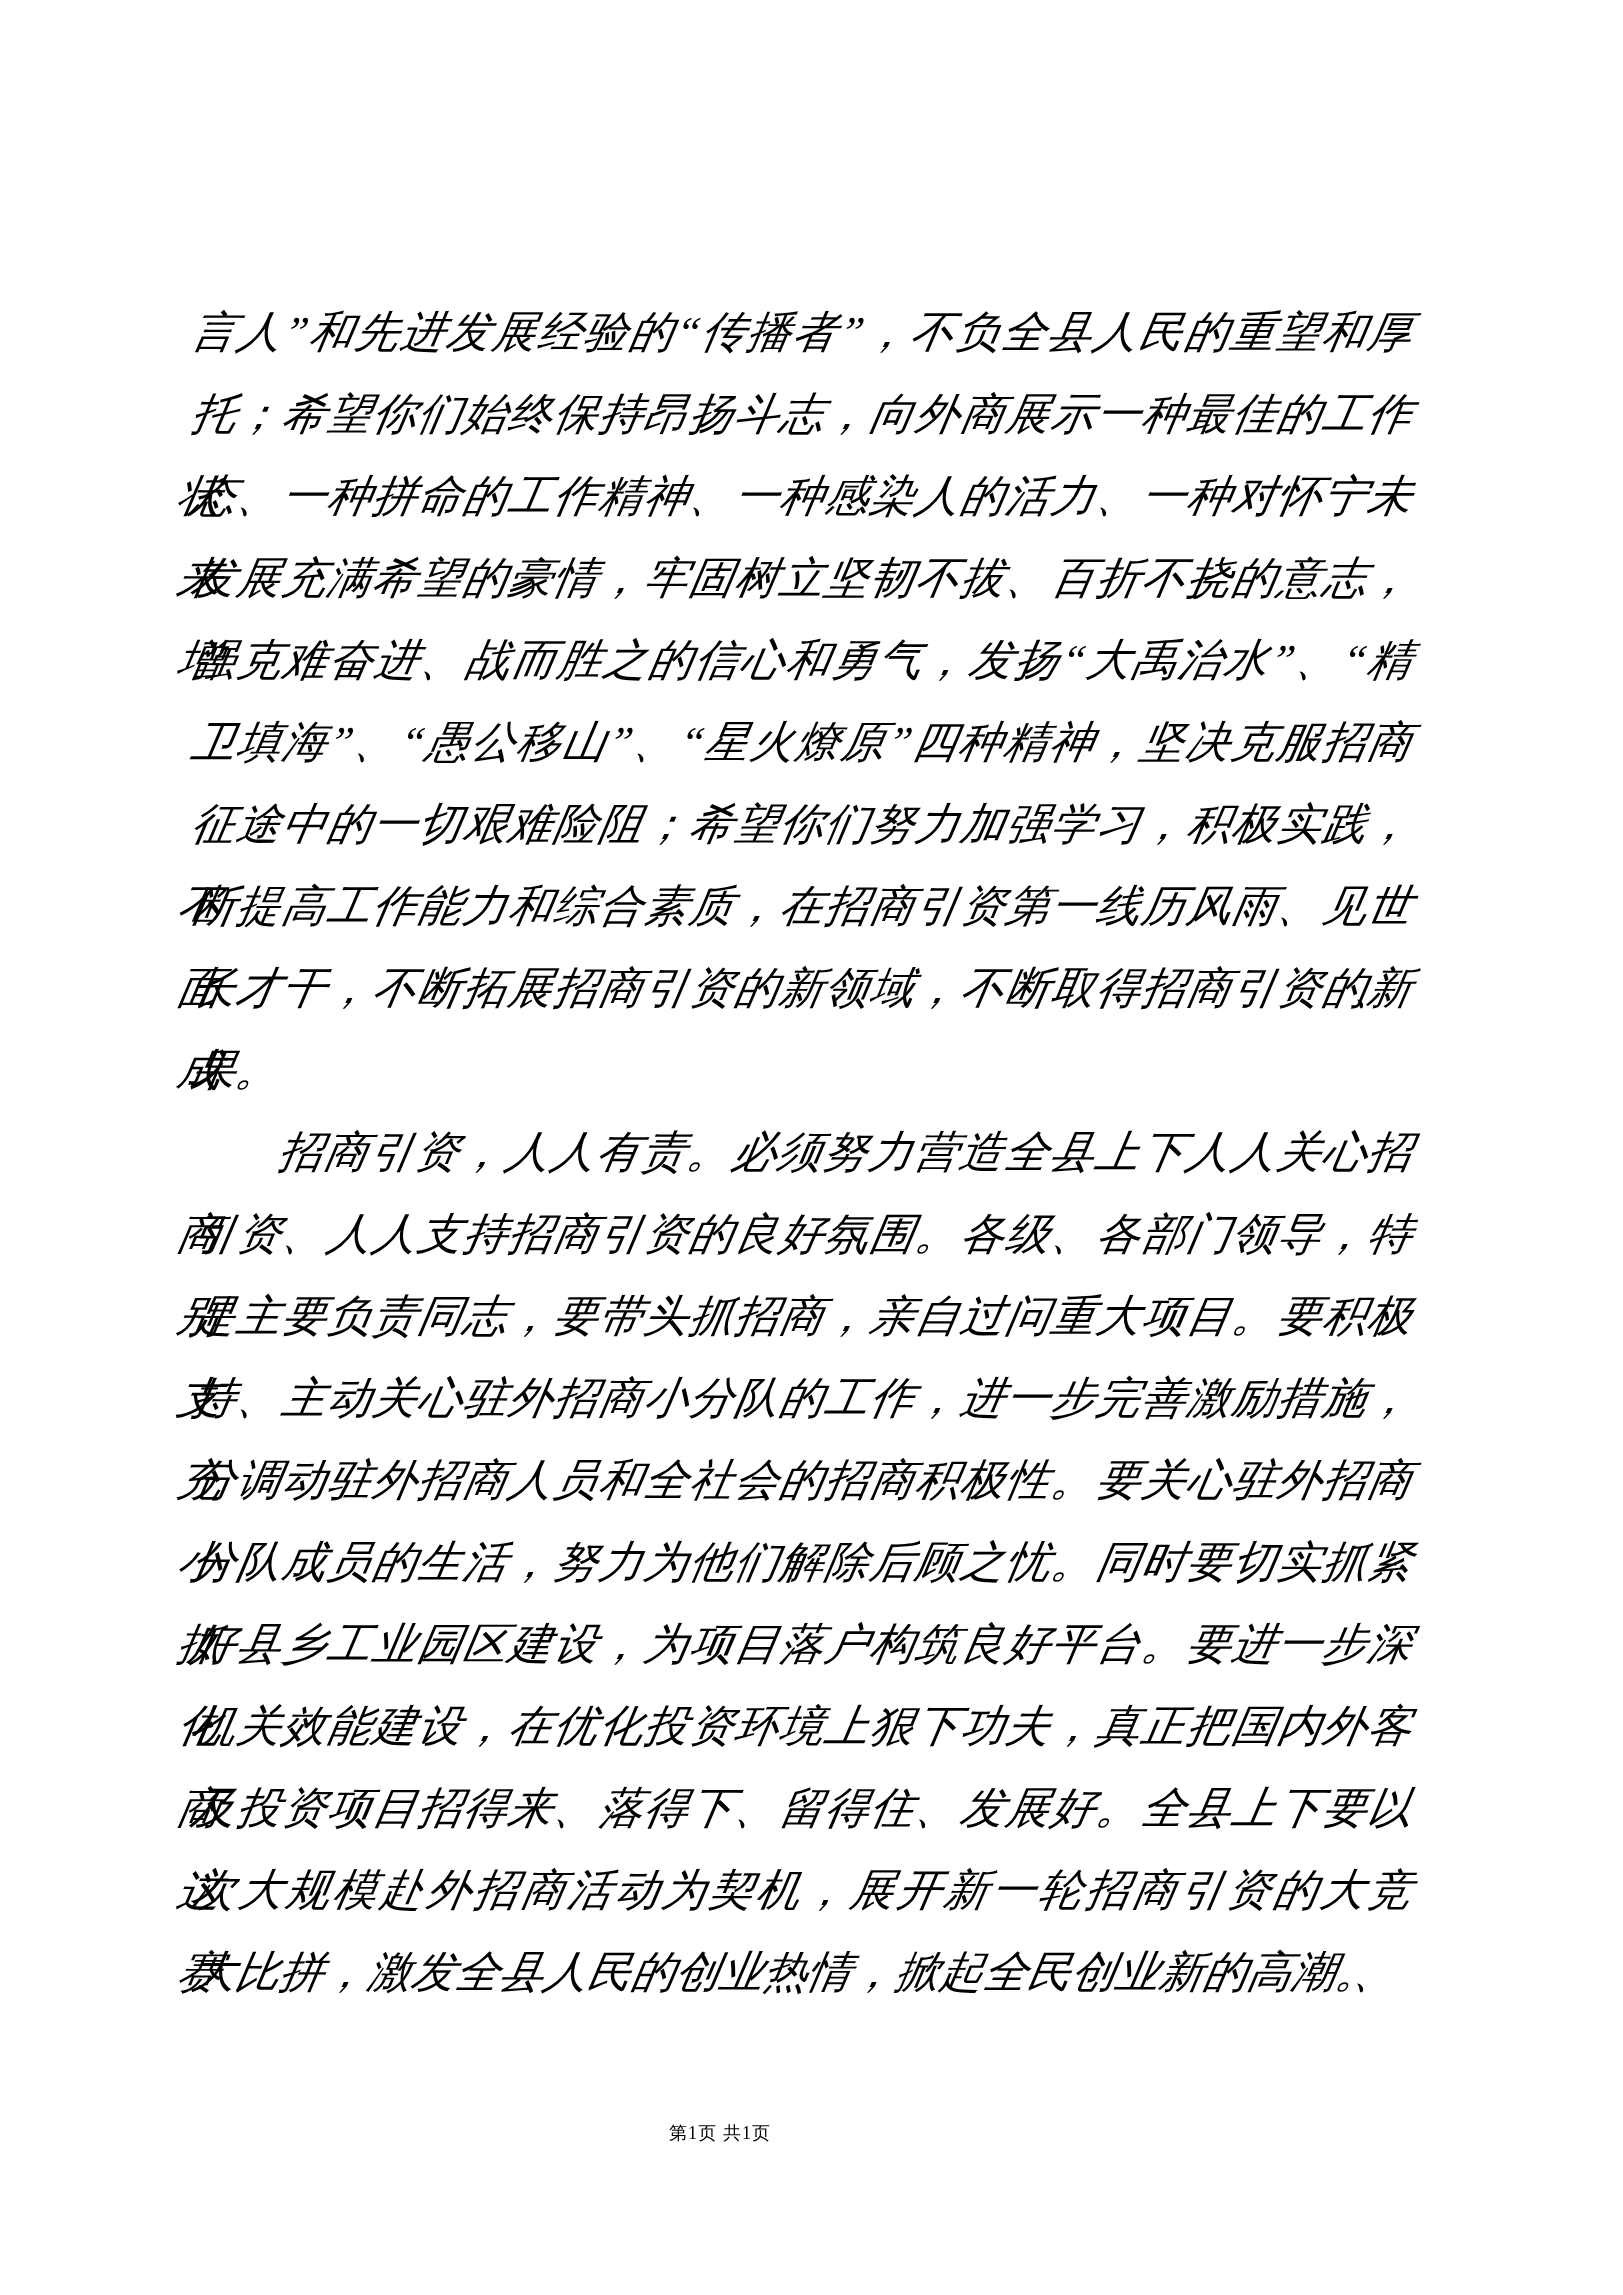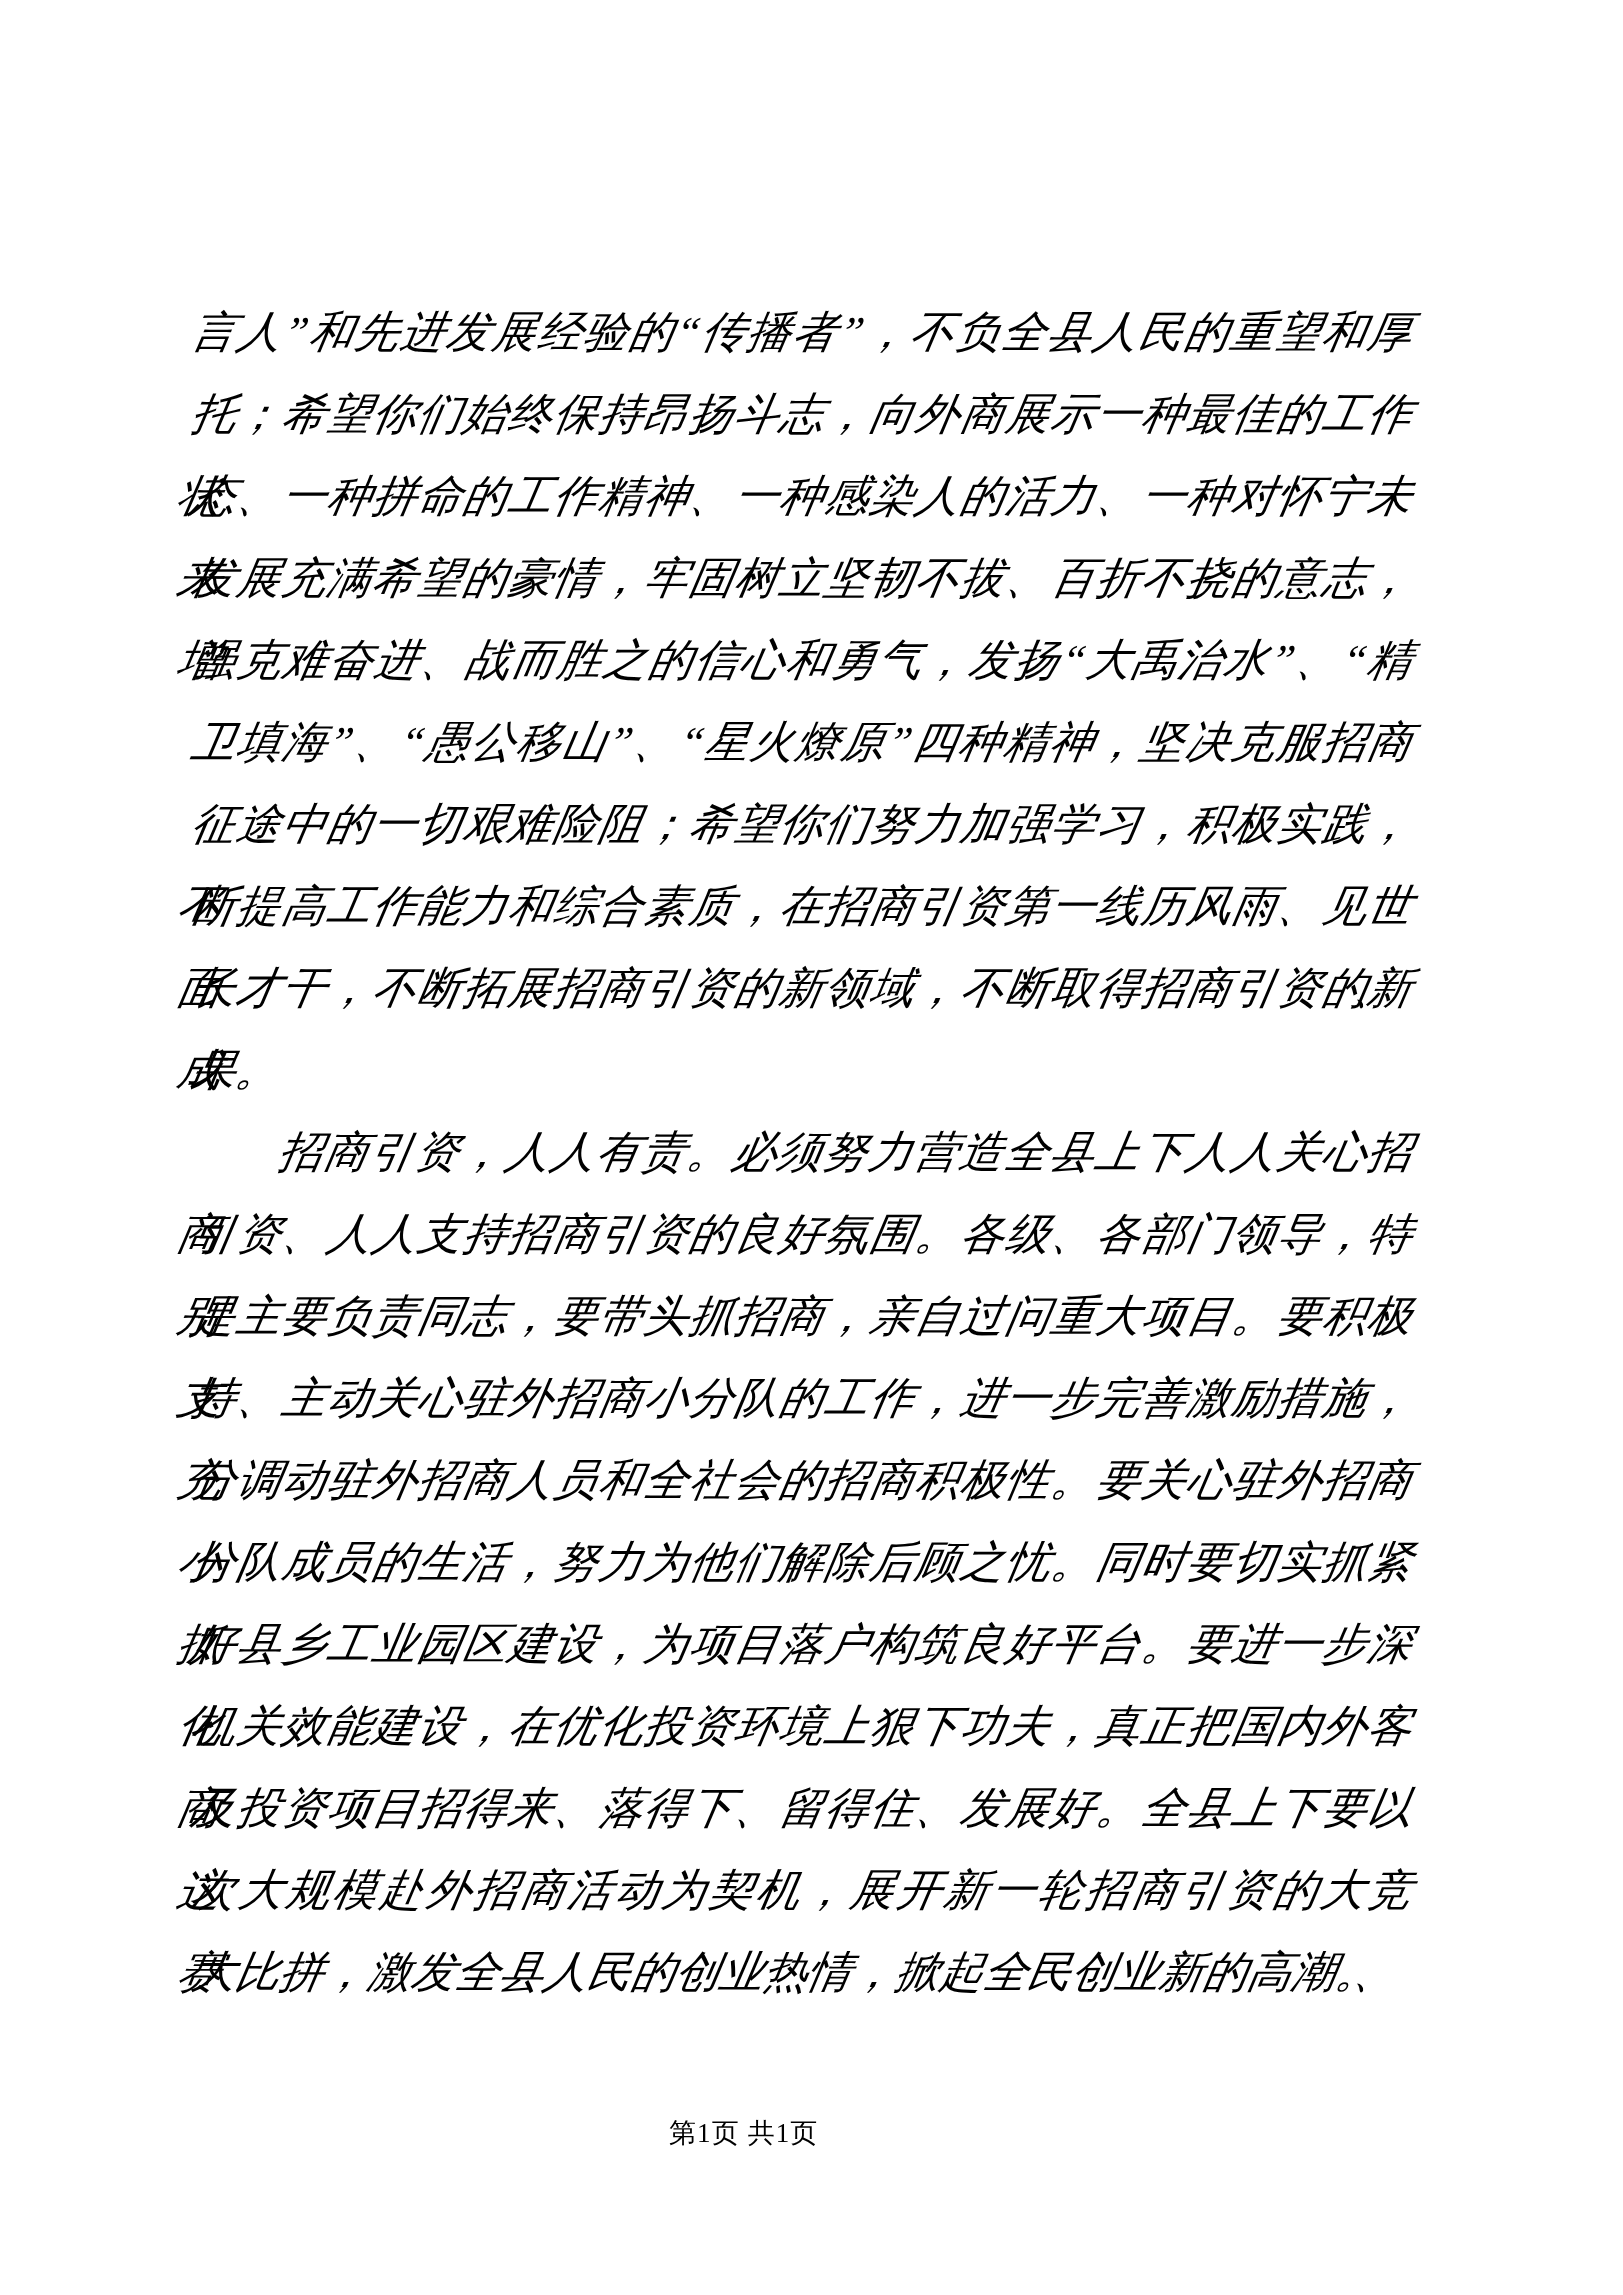--- a/index.html
+++ b/index.html
@@ -33,21 +33,21 @@
   }
   .line.last {
     text-align: left;
     text-align-last: left;
   }
   .line.indent { text-indent: 87px; }
   .footer {
     position: absolute;
     left: 669px;
     top: 2115px;
-    font-size: 27px;
+    font-size: 18px;
     line-height: 36px;
     font-style: normal;
     letter-spacing: 1.1px;
   }
 </style>
 </head>
 <body>
 
 <div class="page">
   <div class="textblock">

